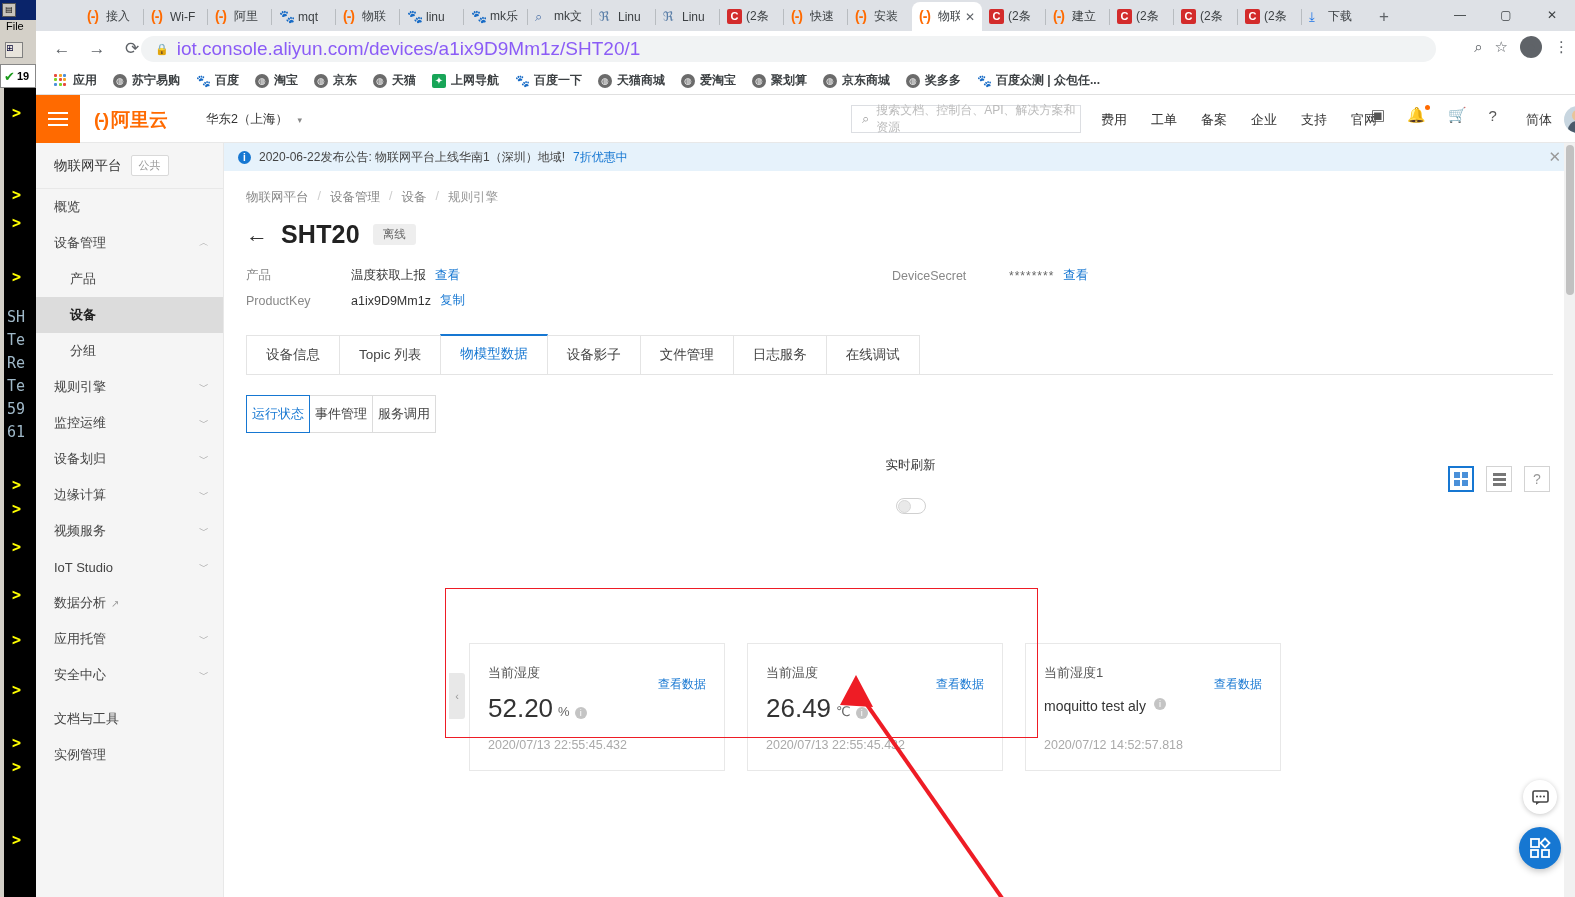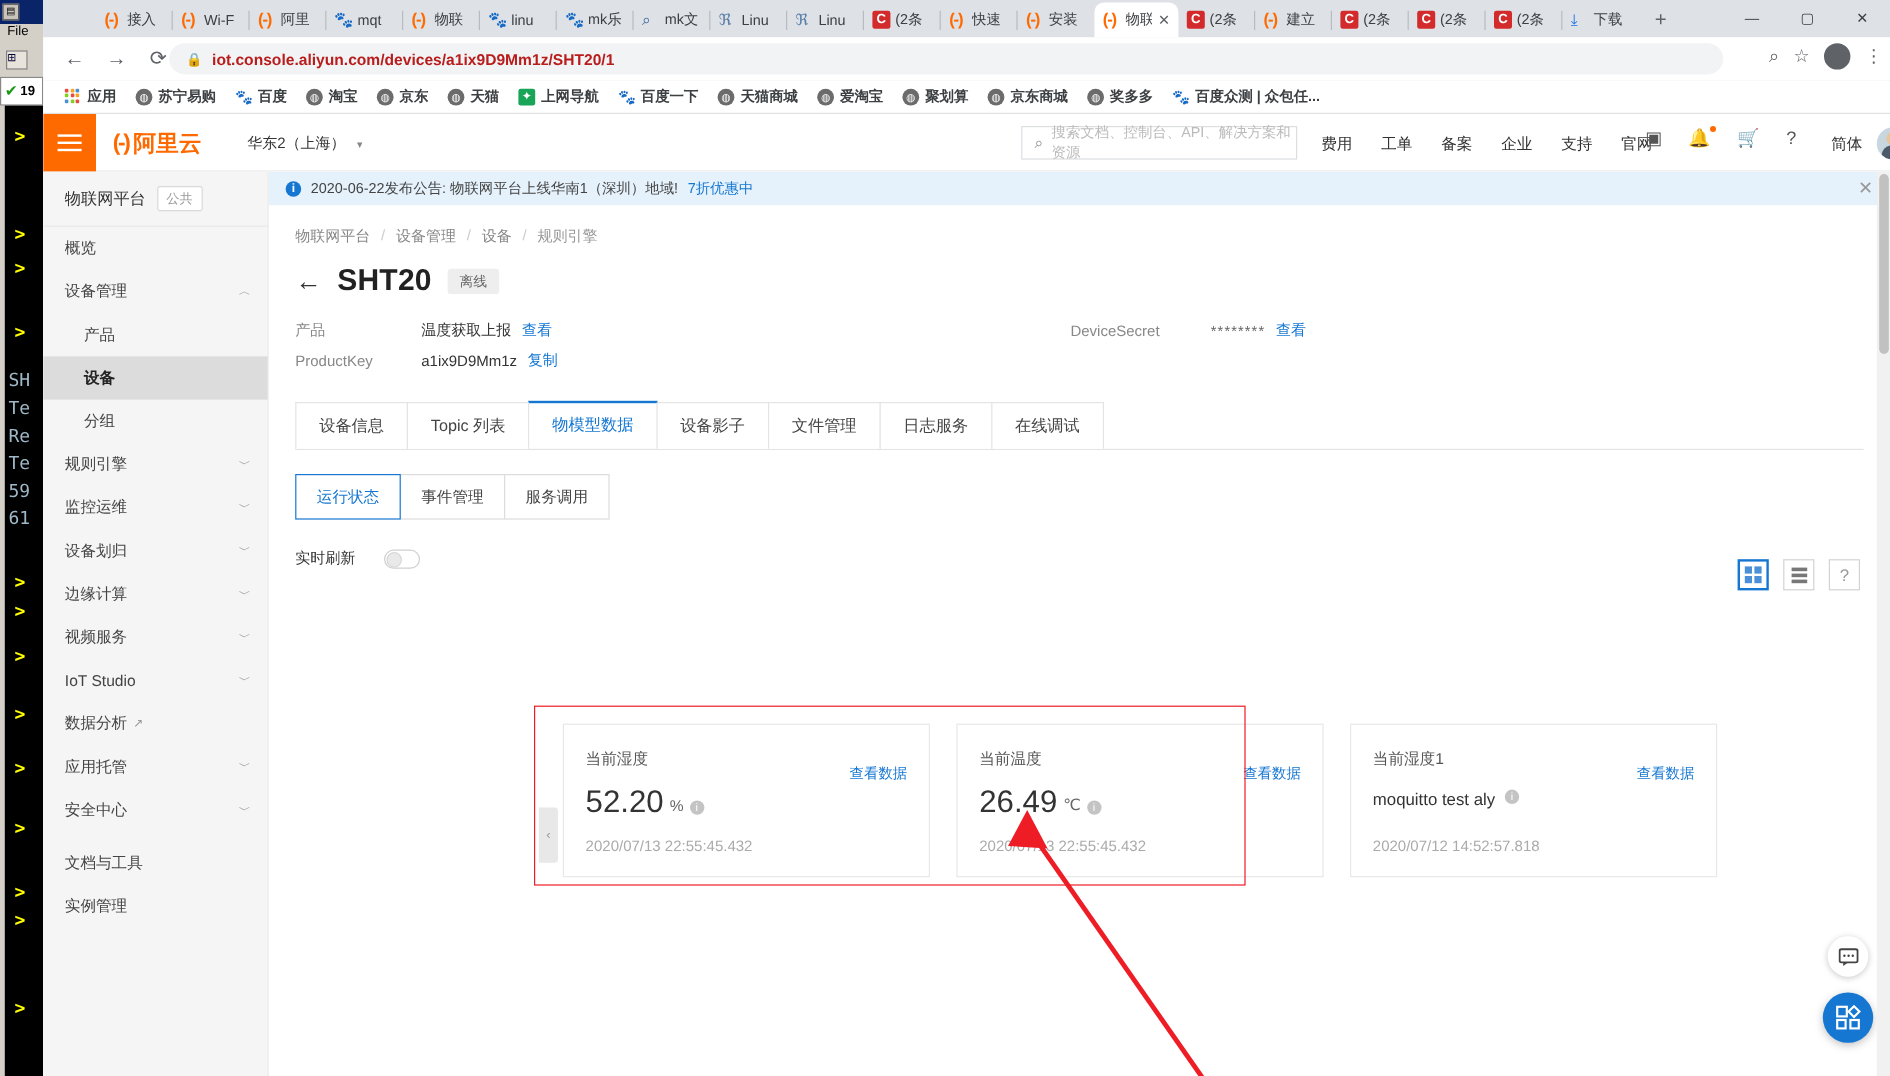--- a/index.html
+++ b/index.html
@@ -92,21 +92,21 @@
     background:#ffffff;
   }
   .navbtn { position:absolute; top:6px; width:24px;height:24px; color:#5f6368;
             font-size:17px; text-align:center; line-height:24px; }
   .omnibox {
     position:absolute; left:105px; top:5px; width:1295px; height:26px;
     background:#f1f3f4; border-radius:13px; display:flex; align-items:center;
     padding-left:14px; gap:8px;
   }
   .omnibox .lock { font-size:11px; color:#5f6368; }
-  .omnibox .url { font-size:13px; color:#b91c1c;font-weight:bold; }
+  .omnibox .url { font-size:19px; color:#8b5cf6; }
   .tb-right { position:absolute; right:6px; top:5px; display:flex; align-items:center; gap:12px;}
   .tb-right span{ color:#5f6368; font-size:15px; }
   .avatar-btn{ width:22px;height:22px;border-radius:50%;background:#5f6368;color:#fff;
                font-size:12px;text-align:center;line-height:22px;}
 
   .bookmarks {
     position:absolute; left:0; top:67px; width:1539px; height:28px;
     background:#ffffff; border-bottom:1px solid #e0e0e0;
     display:flex; align-items:center; padding-left:10px; gap:0px;
   }
@@ -200,44 +200,44 @@
   .metarow .right{ position:absolute; left:668px; top:0; }
   .metarow .right .k{ width:117px; }
   .metarow .stars{ color:#666; letter-spacing:1px; font-size:12px;}
 
   .tabs { margin:22px 22px 0 22px; display:flex; border-bottom:1px solid #e4e4e4; }
   .tabitem { padding:10px 19px; font-size:13.5px; color:#444; border:1px solid #e4e4e4;
              border-bottom:none; background:#fff; margin-right:-1px; }
   .tabitem.sel { color:#1677d2; border-top:2px solid #1677d2; position:relative; top:-1px;
                  padding-top:9px;}
   .subtabs { margin:20px 22px 0 22px; display:flex; }
-  .subtab { padding:9px 17px; font-size:13px; color:#444; border:1px solid #dcdcdc;
+  .subtab { padding:9px 5px; font-size:13px; color:#444; border:1px solid #dcdcdc;
             background:#fff; margin-right:-1px; }
   .subtab.sel { color:#1677d2; border:1px solid #1677d2; position:relative; z-index:2;}
 
-  .refreshrow{ margin:24px 0 0 22px; display:flex; align-items:center; gap:24px;}
+  .refreshrow{ margin:24px 0 0 22px; display:flex; align-items:center; gap:24px;flex-direction:column;}
   .refreshrow .lbl{ font-size:12.5px; color:#333; }
   .toggle{ width:30px; height:16px; border-radius:9px; background:#fff; border:1px solid #d0d0d0;
            position:relative;}
   .toggle .knob{ position:absolute; left:1px; top:1px; width:13px;height:13px;border-radius:50%;
                  background:#e9e9e9; border:1px solid #d8d8d8;}
 
   .viewtoggle{ position:absolute; right:25px; top:323px; display:flex; gap:12px;}
   .vbtn{ width:26px;height:26px; border:1px solid #d3d3d3; background:#fff;
          display:flex;align-items:center;justify-content:center;}
   .vbtn.sel{ border:2px solid #1677d2; }
   .grid4{display:grid;grid-template-columns:repeat(2,6px);grid-template-rows:repeat(2,6px);gap:2px;}
   .grid4 i{display:block;width:6px;height:6px;background:#4a90d9;}
   .lines3{display:flex;flex-direction:column;gap:2px;}
   .lines3 i{display:block;width:13px;height:3px;background:#777;}
   .qmark{font-size:14px;color:#999;}
 
   .cards{ position:absolute; left:245px; top:460px; display:flex; gap:22px; }
-  .card{ width:306px; height:128px; background:#fff; border:1px solid #e8e8e8;
-         padding:20px 18px 0 18px; position:relative; }
+  .card{ width:256px; height:128px; background:#fff; border:1px solid #e8e8e8;
+         padding:20px 18px 0 18px; position:relative;margin-top:40px; }
   .card .ctitle{ font-size:13px; color:#555; }
   .card .clink{ position:absolute; right:18px; top:32px; font-size:12px; color:#1677d2;}
   .card .cval{ margin-top:13px; display:flex; align-items:flex-end; gap:5px; }
   .card .num{ font-size:26px; color:#333; line-height:1; font-weight:normal;}
   .card .unit{ font-size:13px; color:#666; position:relative; top:-2px;}
   .card .txtval{ margin-top:16px; font-size:14px; color:#333; display:flex; align-items:center; gap:8px;}
   .card .info{ width:12px;height:12px;border-radius:50%;background:#c4c4c4;color:#fff;
                font-size:9px;line-height:12px;text-align:center;position:relative;top:-2px;}
   .card .ts{ position:absolute; left:18px; bottom:18px; font-size:12.5px; color:#aaa; }
 

